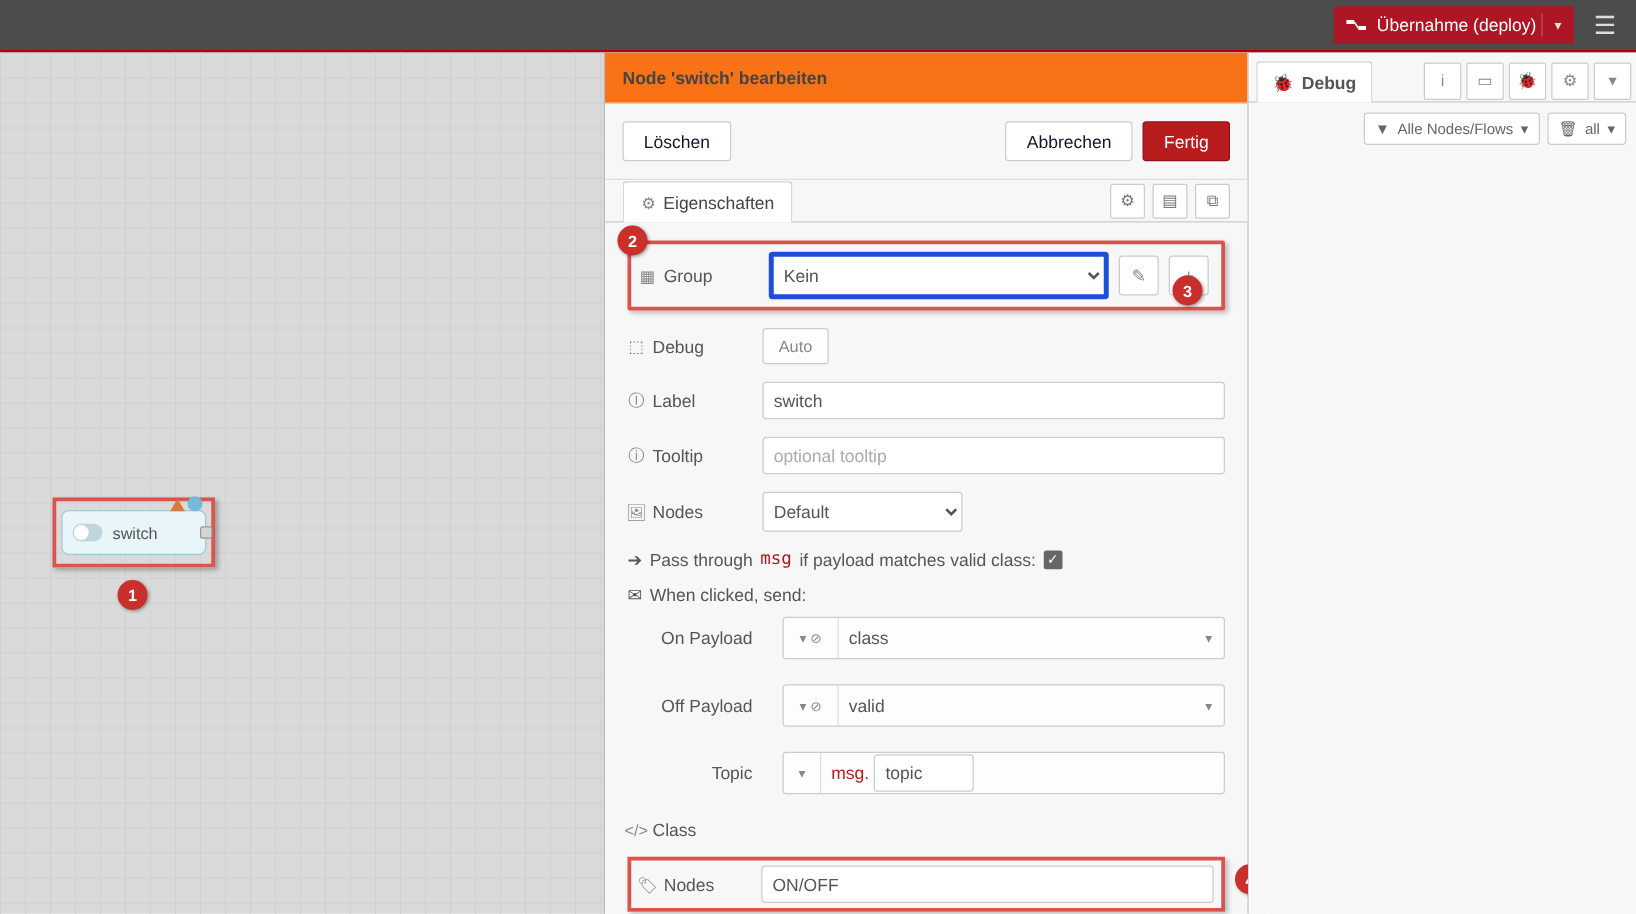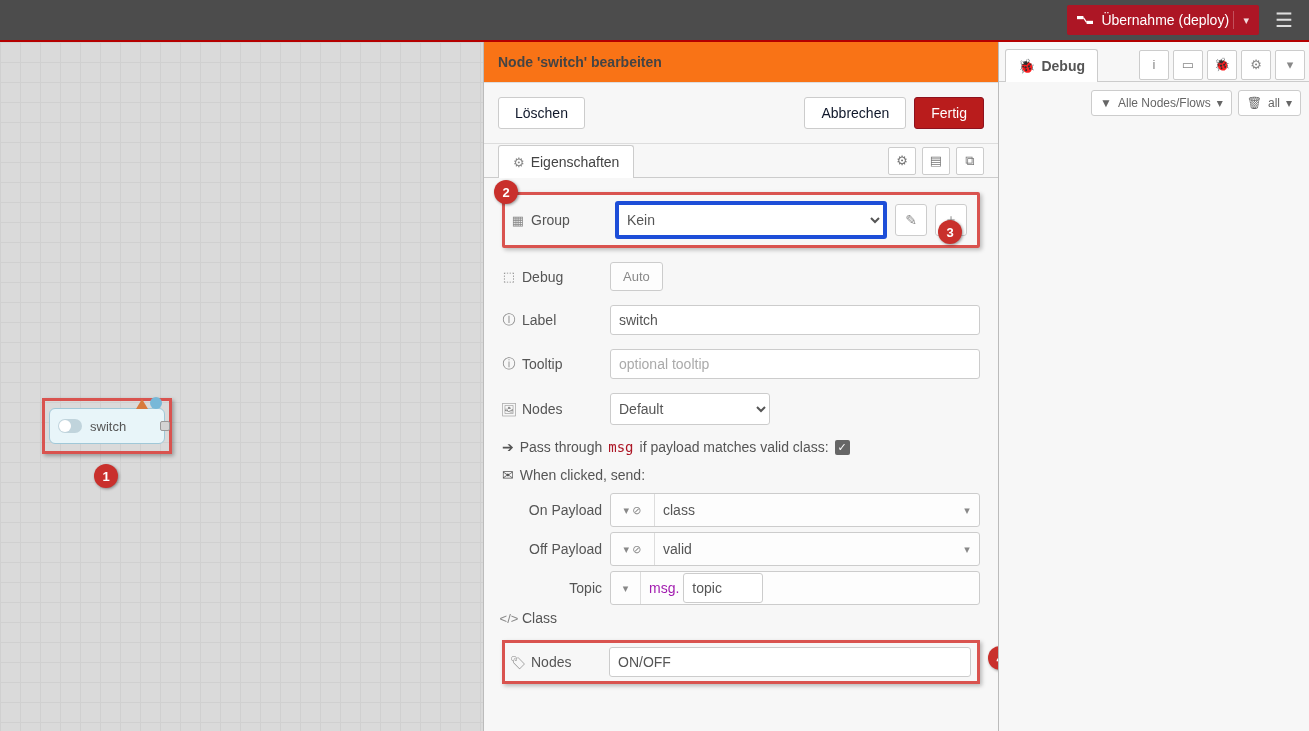--- a/index.html
+++ b/index.html
@@ -43,21 +43,21 @@
 select { padding: 6px 4px; }
 .size-btn { border: 1px solid #ccc; background: #fdfdfd; color: #888; padding: 6px 12px; font-size: 13px; border-radius: 3px; }
 .group-highlight { border: 3px solid #d9534f; border-radius: 2px; padding: 6px 10px 6px 6px; display: flex; align-items: center; gap: 8px; position: relative; box-shadow: 2px 2px 4px rgba(0,0,0,0.25); }
 .group-highlight .form-label { width: 96px; }
 .group-highlight select { border: 4px solid #1d4ed8; }
 .mini-btn { width: 32px; height: 32px; border: 1px solid #ccc; background: #fff; color: #888; display: inline-flex; align-items: center; justify-content: center; border-radius: 3px; font-size: 14px; cursor: pointer; }
 .passthrough { display: flex; align-items: center; gap: 6px; font-size: 14px; }
 .passthrough .code { font-family: monospace; color: #ad1625; }
 .checkbox { width: 15px; height: 15px; background: #666; color: #fff; display: inline-flex; align-items: center; justify-content: center; font-size: 11px; border-radius: 2px; }
 .section-label { display: flex; align-items: center; gap: 6px; margin: 12px 0 10px 0; }
-.payload-row { display: flex; align-items: center; gap: 0; margin-bottom: 5px; padding-left: 20px; }
+.payload-row { display: flex; align-items: center; gap: 16px; margin-bottom: 20px; padding-left: 20px; }
 .payload-label { width: 88px; text-align: right; padding-right: 8px; }
 .payload-field { flex: 1; display: flex; border: 1px solid #ccc; border-radius: 3px; background: #fdfdfd; height: 34px; align-items: center; }
 .pf-type { width: 44px; height: 100%; border-right: 1px solid #ddd; display: flex; align-items: center; justify-content: center; gap: 2px; color: #888; font-size: 11px; cursor: pointer; }
 .pf-val { flex: 1; padding: 0 8px; display: flex; align-items: center; gap: 4px; color: #555; }
 .pf-caret { width: 24px; text-align: center; color: #888; font-size: 11px; }
 .topic-prefix { border: none; background: transparent; width: 36px; color: #555; }
 .name-highlight { border: 3px solid #d9534f; padding: 4px 6px; display: flex; align-items: center; box-shadow: 2px 2px 4px rgba(0,0,0,0.25); }
 .name-highlight .form-label { width: 98px; }
 .sidebar { width: 310px; background: #f7f7f7; display: flex; flex-direction: column; }
 .sb-tabs { display: flex; border-bottom: 1px solid #ccc; align-items: stretch; }
@@ -203,21 +203,21 @@
             <span class="pf-val">valid</span>
             <span class="pf-caret">▾</span>
           </div>
         </div>
 
         <div class="payload-row">
           <div class="payload-label">Topic</div>
           <div class="payload-field">
             <span class="pf-type" style="width:30px;">▾</span>
             <span class="pf-val">
-                <span style="color:#a21caf;text-align:right;">msg.</span>
+                <span style="color:#b91c1c;text-align:right;">msg.</span>
                 <input type="text" class="topic-prefix" style="width: 80px;" value="topic">
               </span>
           </div>
         </div>
 
         <div class="form-row">
           <div class="form-label">
               <span class="ic">&lt;/&gt;</span>
               <span>Class</span>
             </div>

